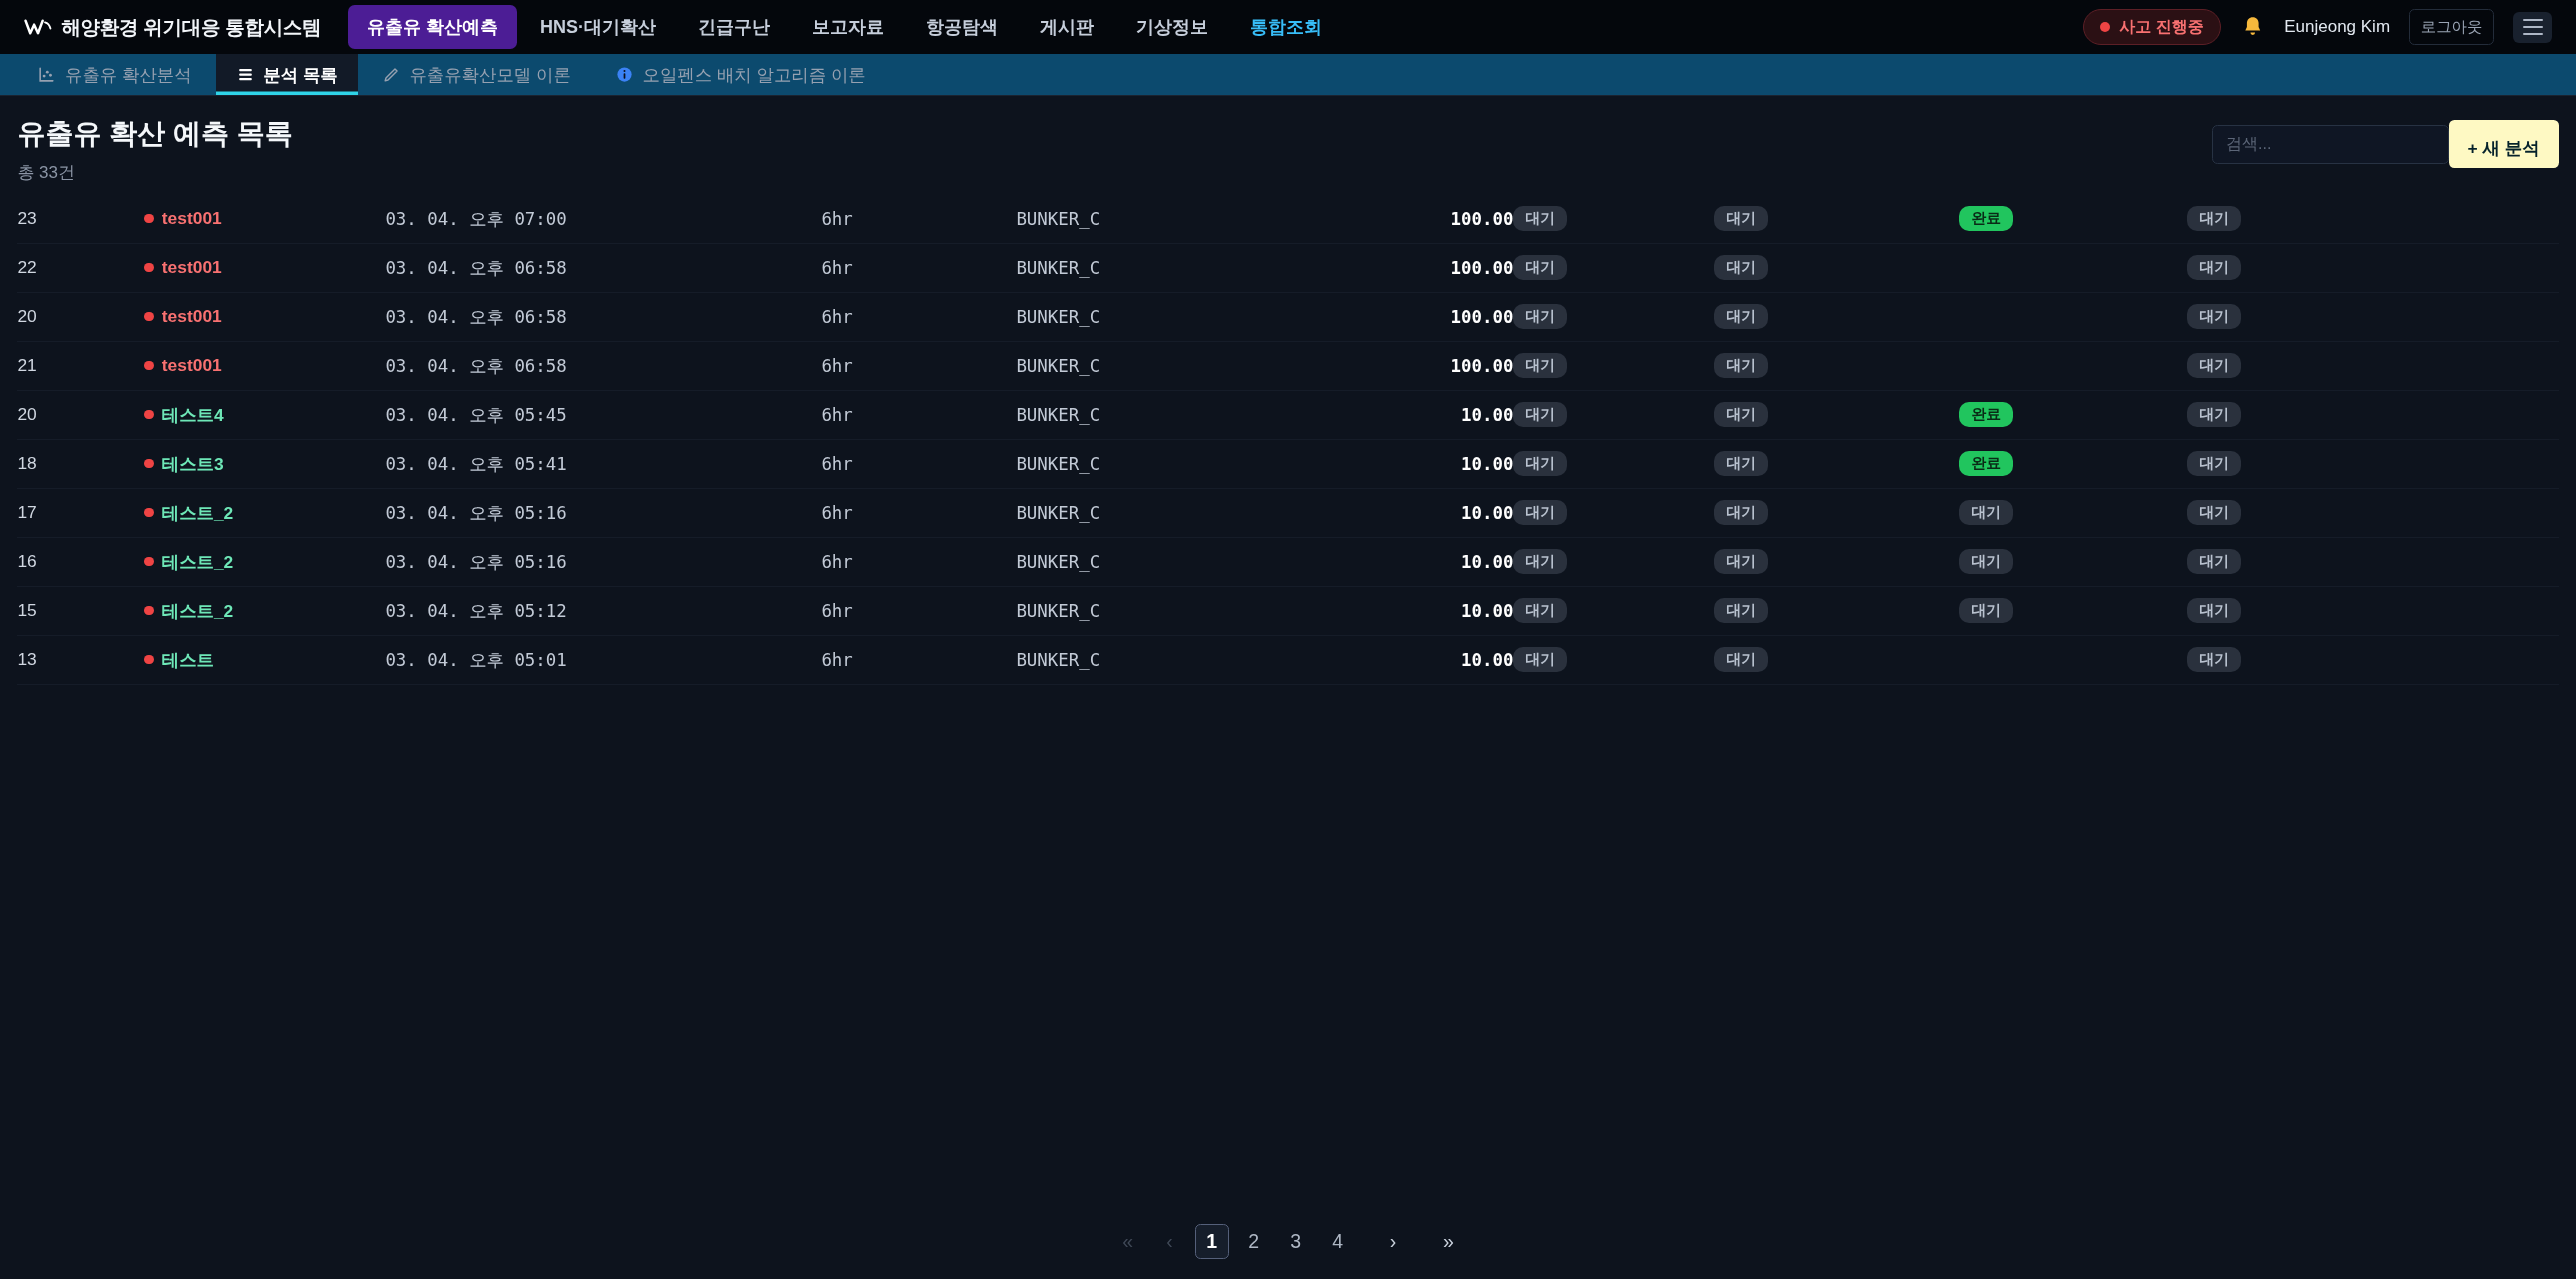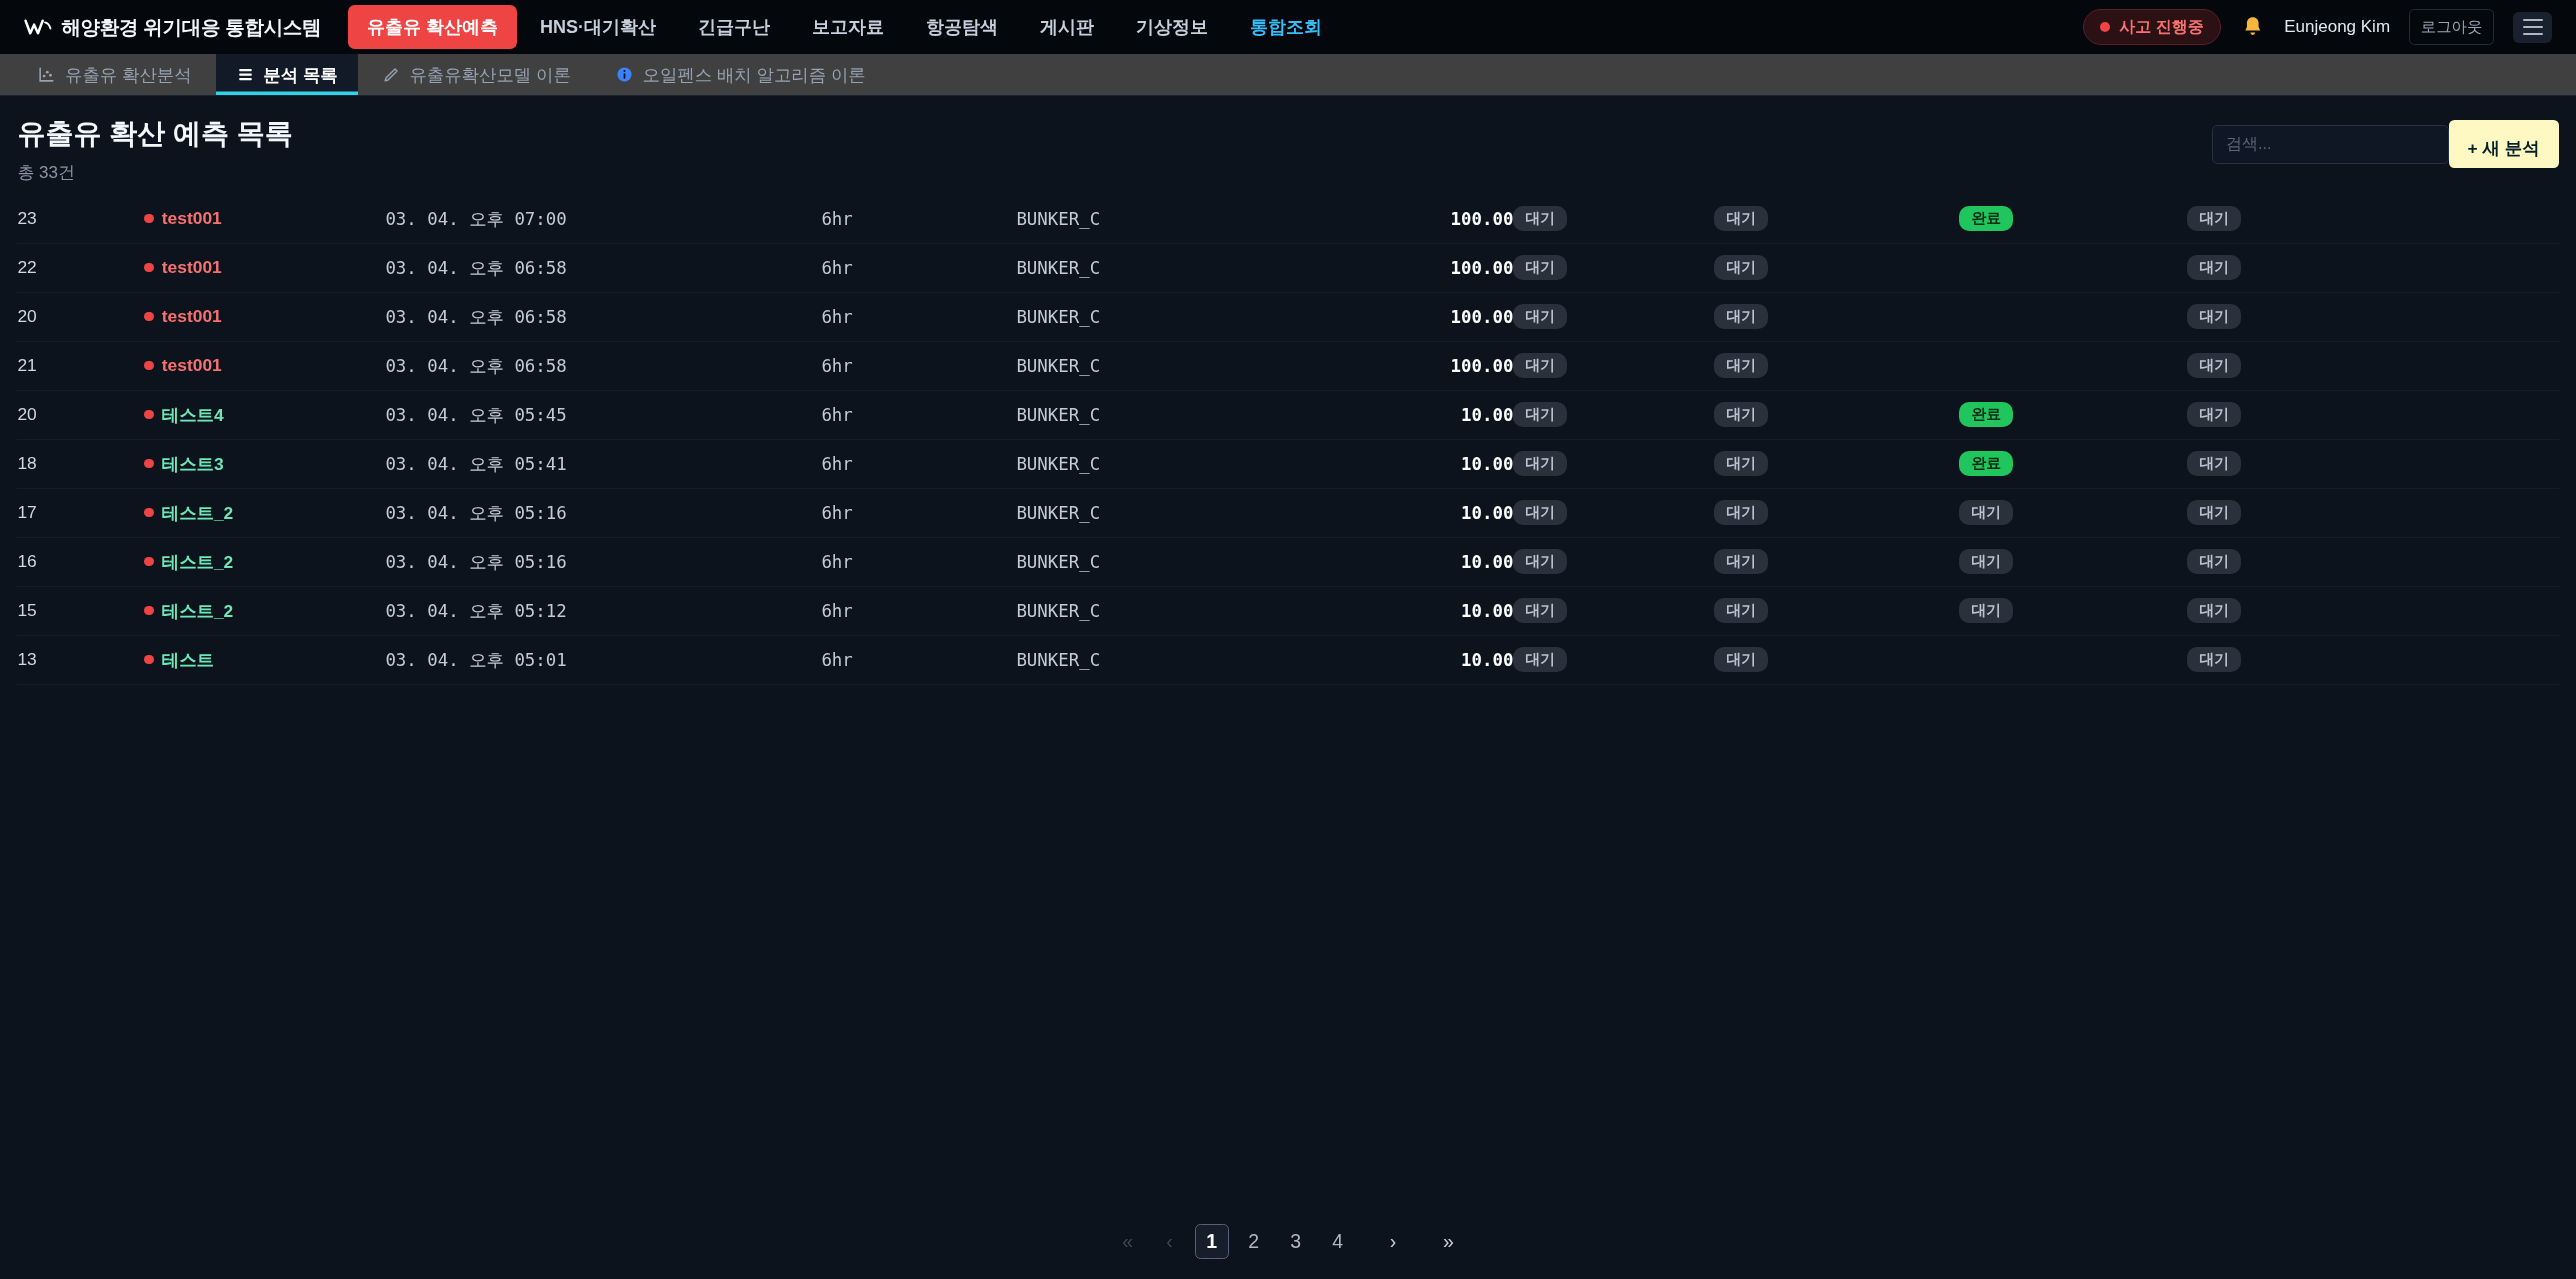--- a/index.html
+++ b/index.html
@@ -19,21 +19,21 @@
     display: flex; align-items: center;
     padding: 0 24px; gap: 13.4px;
   }
   .logo { display: flex; align-items: center; gap: 9.4px; cursor: pointer; }
   .logo-title { font-size: 19.5px; font-weight: 700; color: #f2f5f9; letter-spacing: -0.3px; white-space: nowrap; }
   .nav { display: flex; align-items: center; gap: 4px; margin-left: 13.4px; }
   .nav-item {
     font-size: 18px; font-weight: 600; color: #c6cedb;
     padding: 10px 19px; border-radius: 6.7px; cursor: pointer; white-space: nowrap;
   }
-  .nav-item.active { background: #ef4444; color: #ffffff; }
+  .nav-item.active { background: #4c1d95; color: #ffffff; }
   .nav-item.accent { color: #38bdf8; }
   .header-right { margin-left: auto; display: flex; align-items: center; gap: 19px; }
   .incident-badge {
     display: flex; align-items: center; gap: 9.4px;
     background: #2b1014; border: 1.3px solid #5c1f26;
     color: #f87171; font-size: 16px; font-weight: 700;
     padding: 6.7px 16px; border-radius: 670px; cursor: pointer; white-space: nowrap;
   }
   .incident-dot { width: 10px; height: 10px; border-radius: 50%; background: #ef4444; }
   .bell-btn { cursor: pointer; display: flex; align-items: center; }
@@ -44,21 +44,21 @@
   }
   .menu-btn {
     width: 39px; height: 31px; background: #19212e; border-radius: 6px;
     display: flex; flex-direction: column; justify-content: center; align-items: center; gap: 4.7px;
     cursor: pointer;
   }
   .menu-btn i { display: block; width: 20px; height: 2px; background: #aeb7c6; border-radius: 1.3px; }
 
   
   .tabbar {
-    height: 42px; background: #404040; border-bottom: 0.7px solid #1a2330;
+    height: 42px; background: #0c4a6e; border-bottom: 0.7px solid #1a2330;
     display: flex; align-items: stretch; padding: 0 17.4px; gap: 4px;
   }
   .tab {
     display: flex; align-items: center; gap: 8.7px;
     padding: 0 20px; font-size: 17.4px; color: #96a1b1; cursor: pointer; white-space: nowrap;
   }
   .tab svg { flex: 0 0 auto; }
   .tab.active { background: #121a27; color: #ffffff; box-shadow: inset 0 -3.4px 0 #2fd4e8; font-weight: 600; }
 
   

